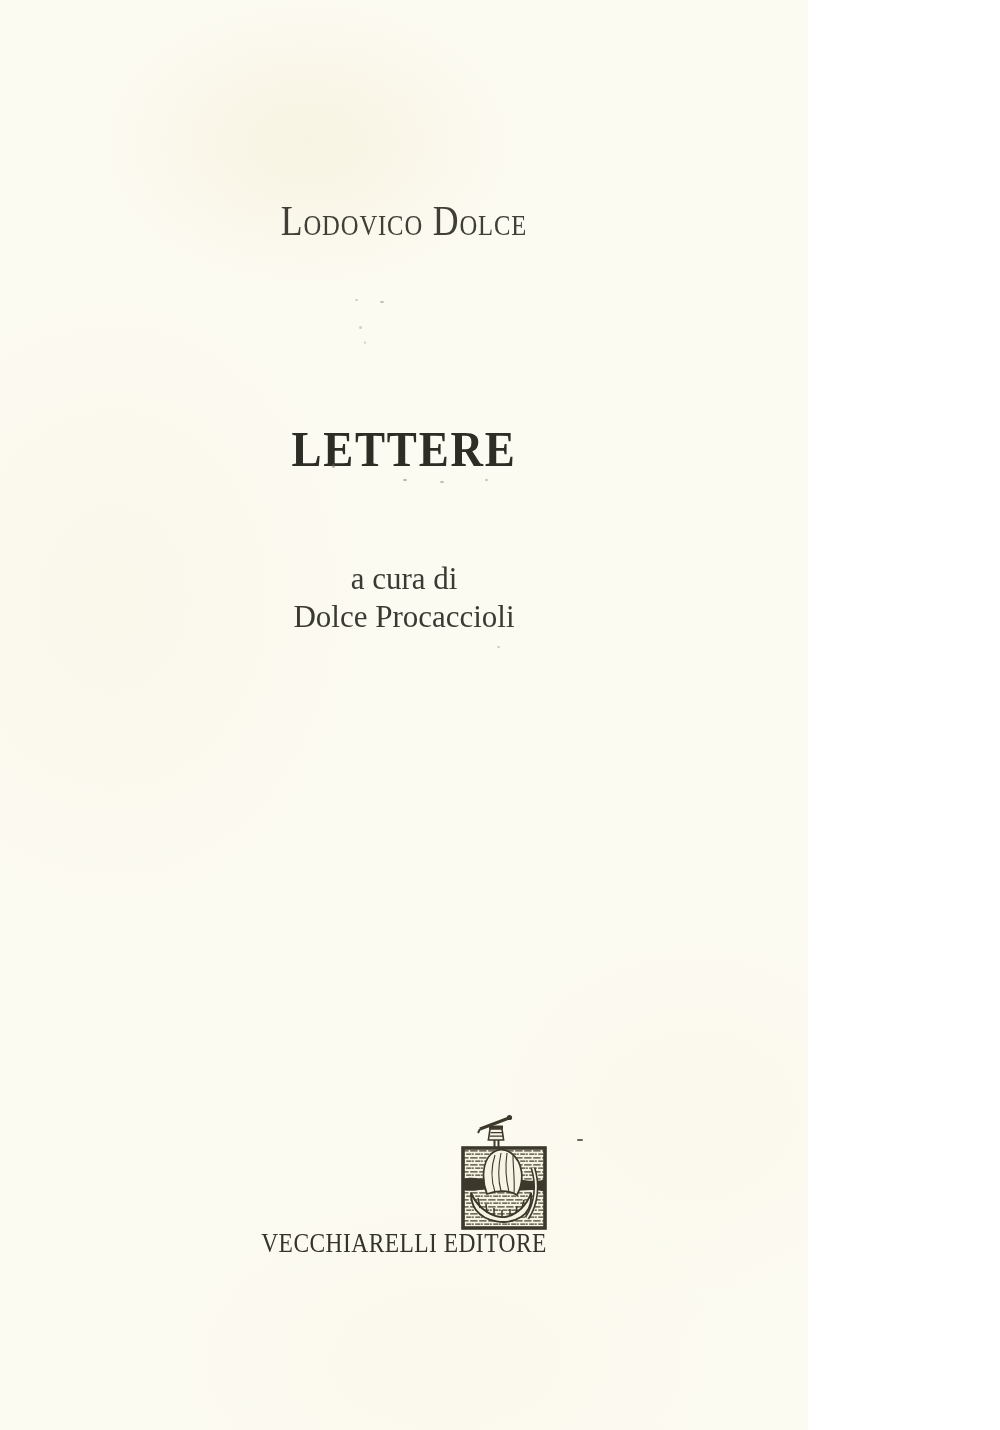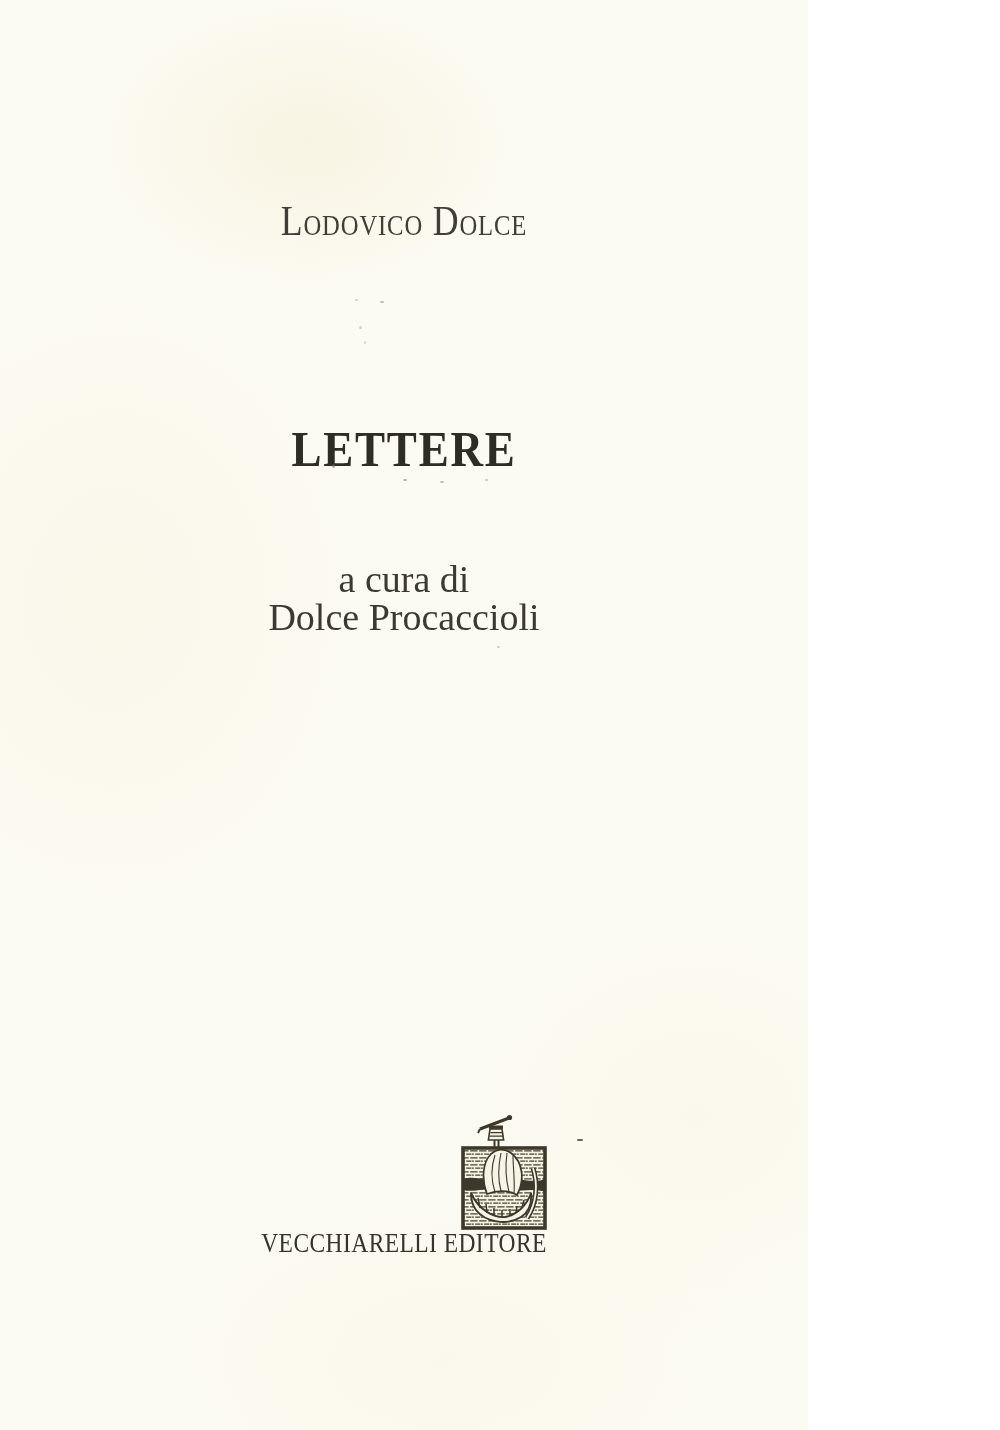--- a/index.html
+++ b/index.html
@@ -44,21 +44,21 @@
     font-size: 50px;
     line-height: 1;
     font-weight: bold;
     letter-spacing: 2px;
     color: #2e2d25;
     transform: scaleX(0.90);
     transform-origin: 50% 50%;
   }
   .editor {
     top: 560px;
-    font-size: 38px;
+    font-size: 31px;
     line-height: 38px;
     color: #3b3a32;
   }
   .logo-wrap {
     position: absolute;
     top: 1100px;
     left: 445px;
     width: 110px;
     height: 130px;
   }

